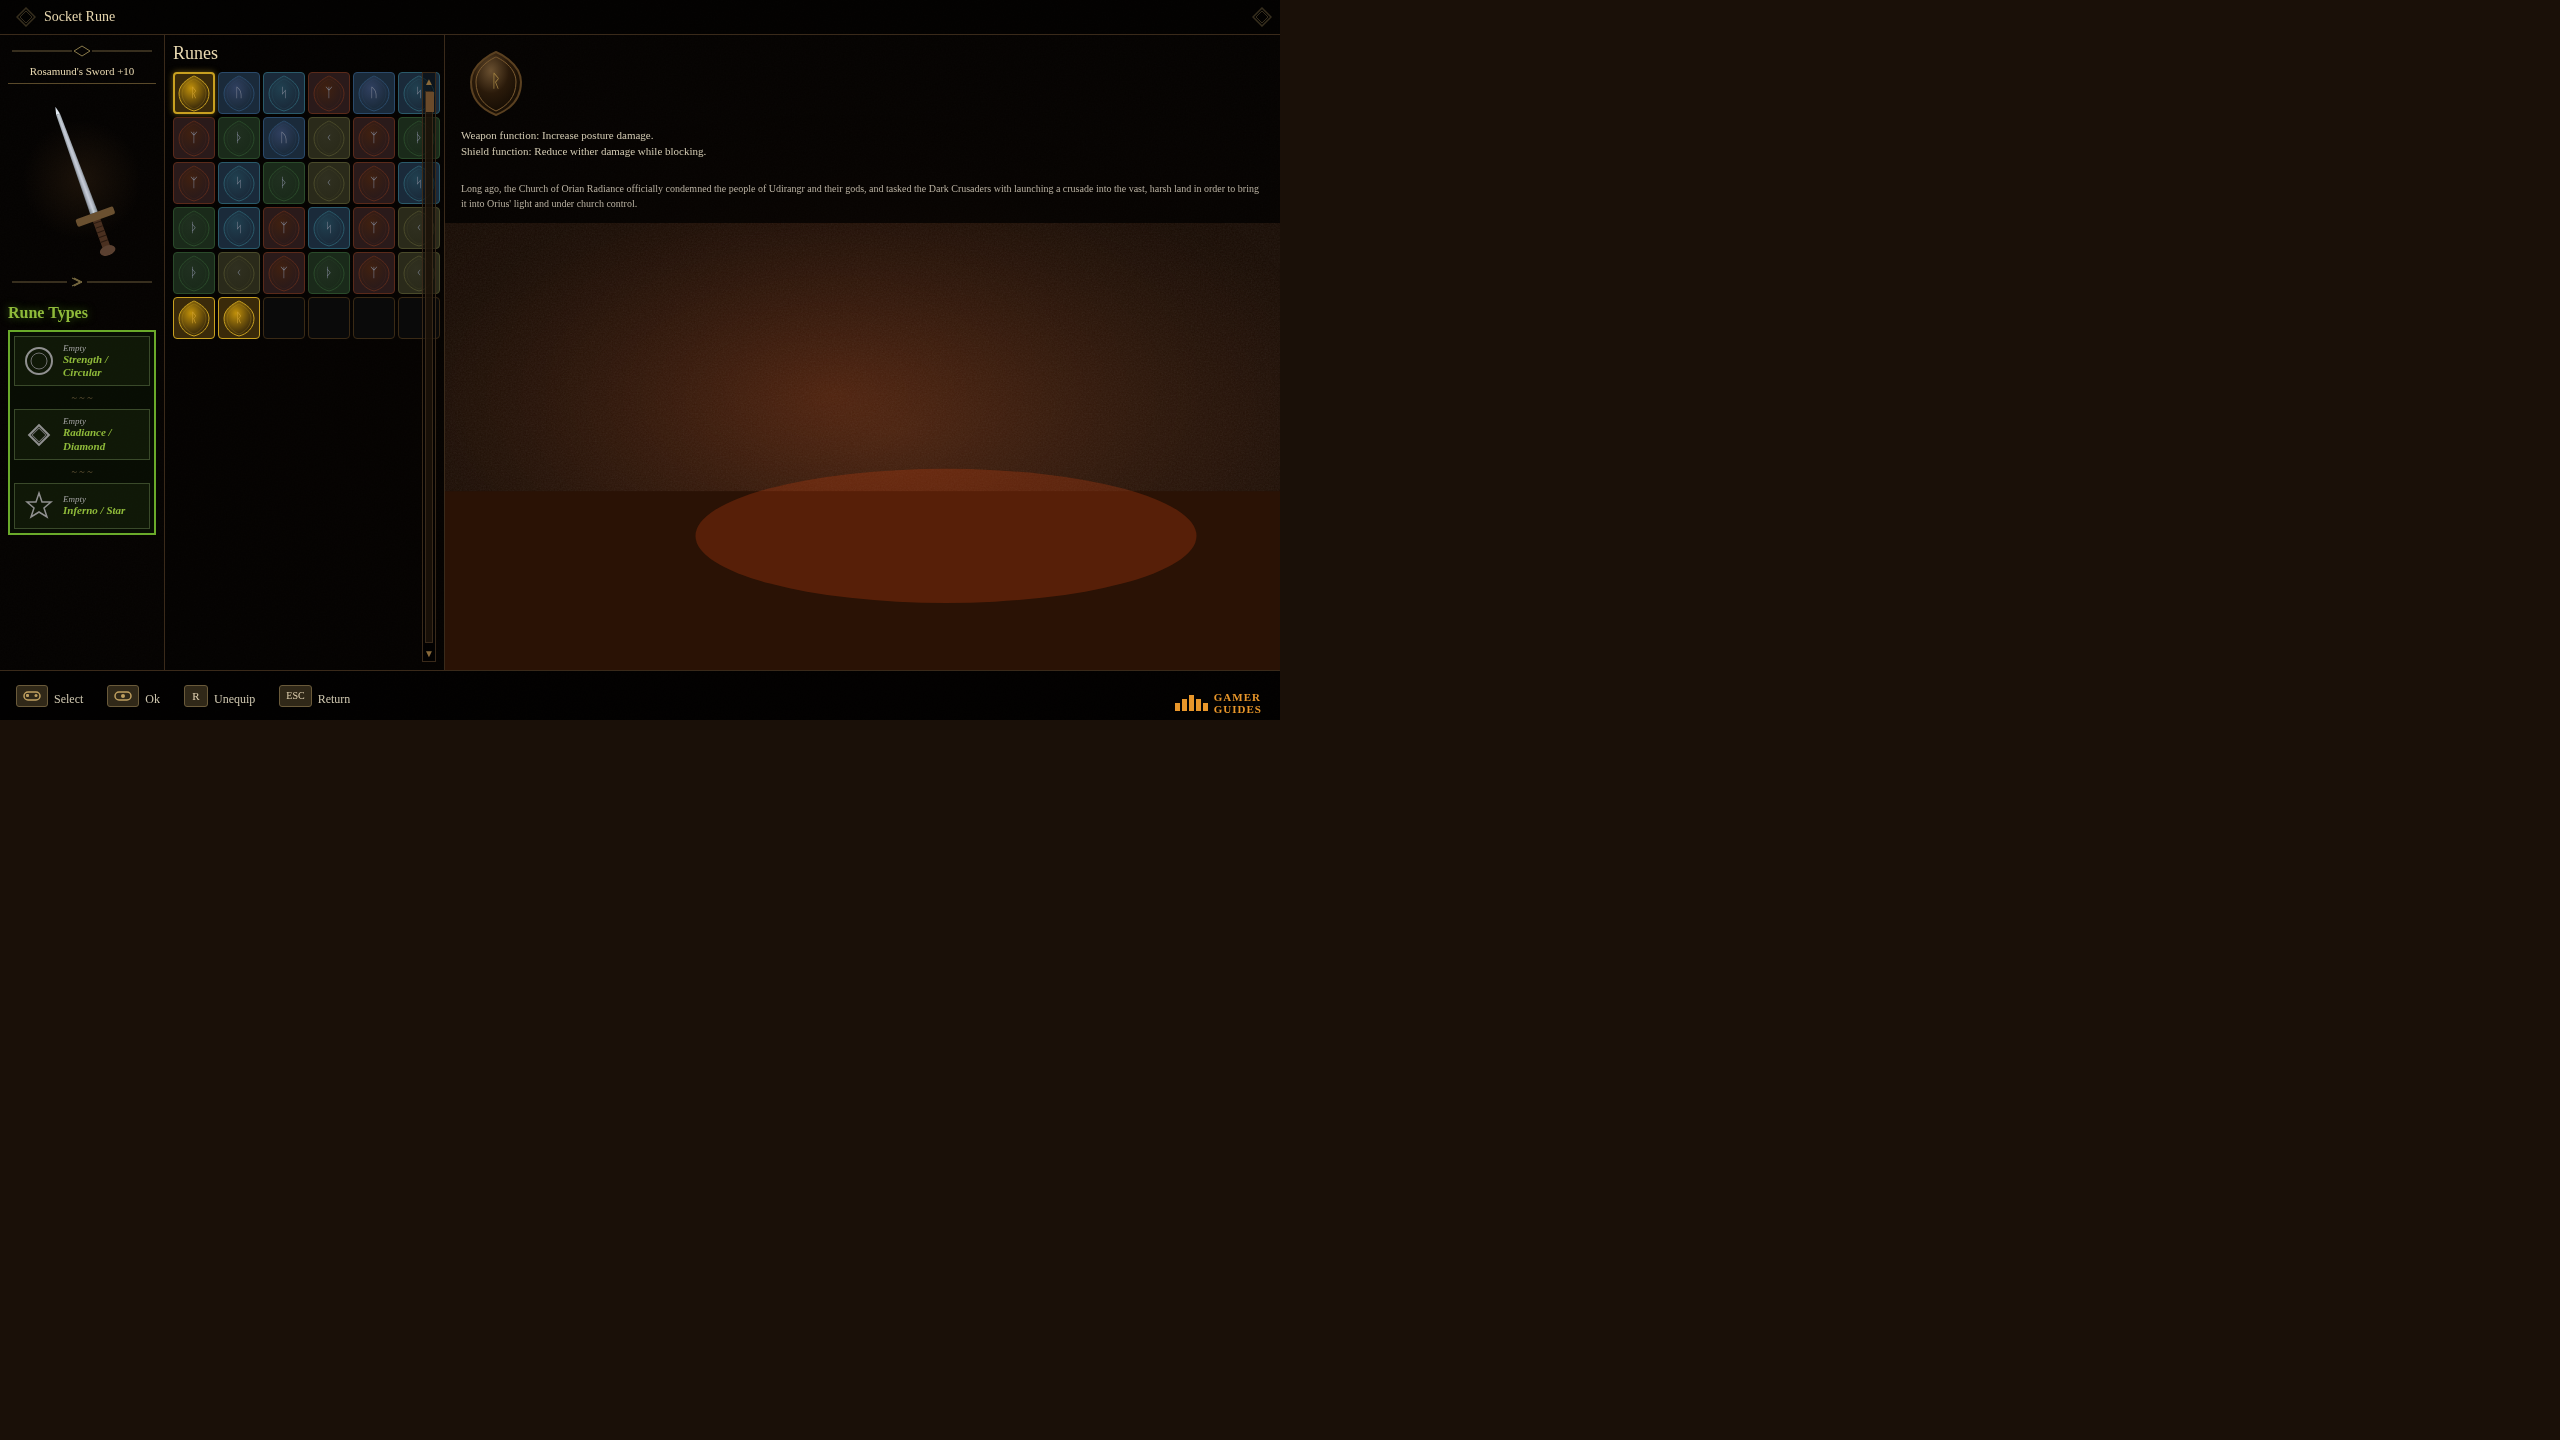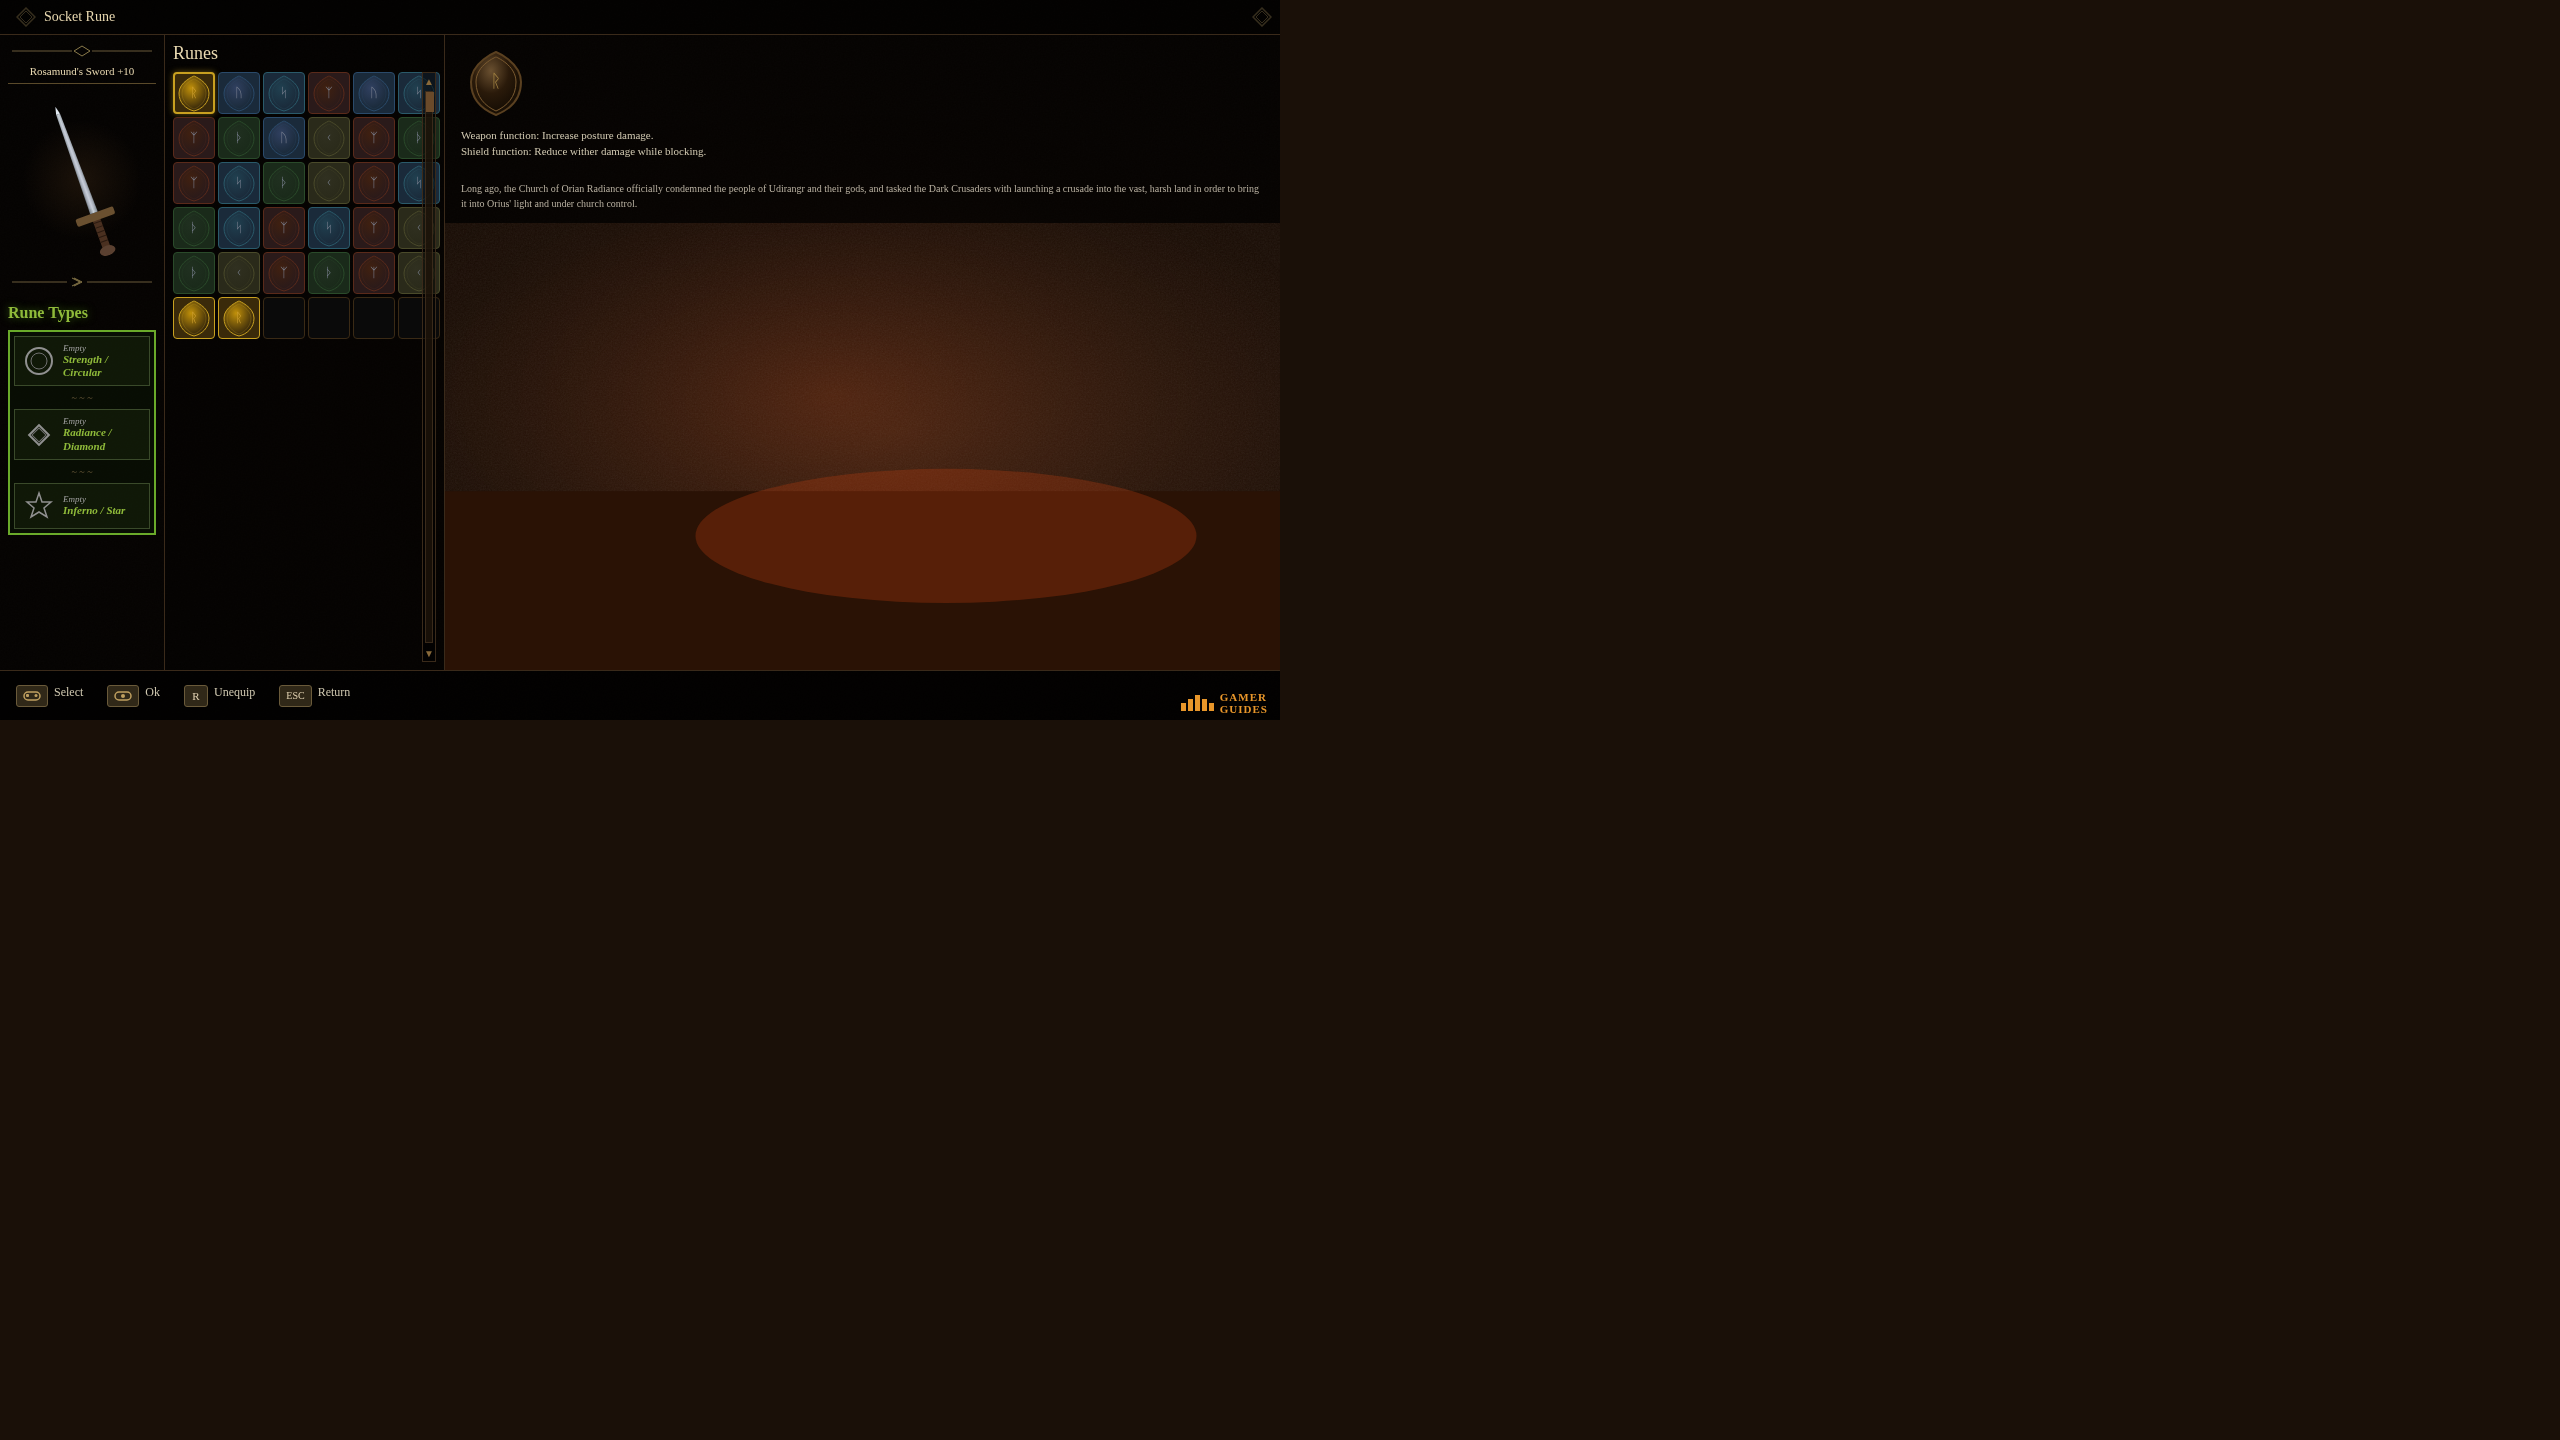--- a/index.html
+++ b/index.html
@@ -292,21 +292,21 @@
       border-top: 1px solid #3a2a1a;
       display: flex;
       align-items: center;
       padding: 0 16px;
       gap: 24px;
       z-index: 10;
     }
 
     .control-hint {
       display: flex;
-      align-items: flex-start;
+      align-items: flex-end;
       gap: 6px;
       color: #d0c8b0;
       font-size: 12px;
     }
 
     .control-key {
       background: rgba(60,50,30,0.8);
       border: 1px solid #6a5a3a;
       border-radius: 3px;
       padding: 2px 6px;
@@ -316,21 +316,21 @@
       align-items: center;
       justify-content: center;
       min-width: 24px;
       height: 22px;
     }
 
     
     .gamer-guides-logo {
       position: absolute;
       bottom: 5px;
-      right: 12px;
+      right: 18px;
       display: flex;
       align-items: center;
       gap: 6px;
       z-index: 11;
     }
 
     .gg-bars {
       display: flex;
       gap: 2px;
       align-items: flex-end;

